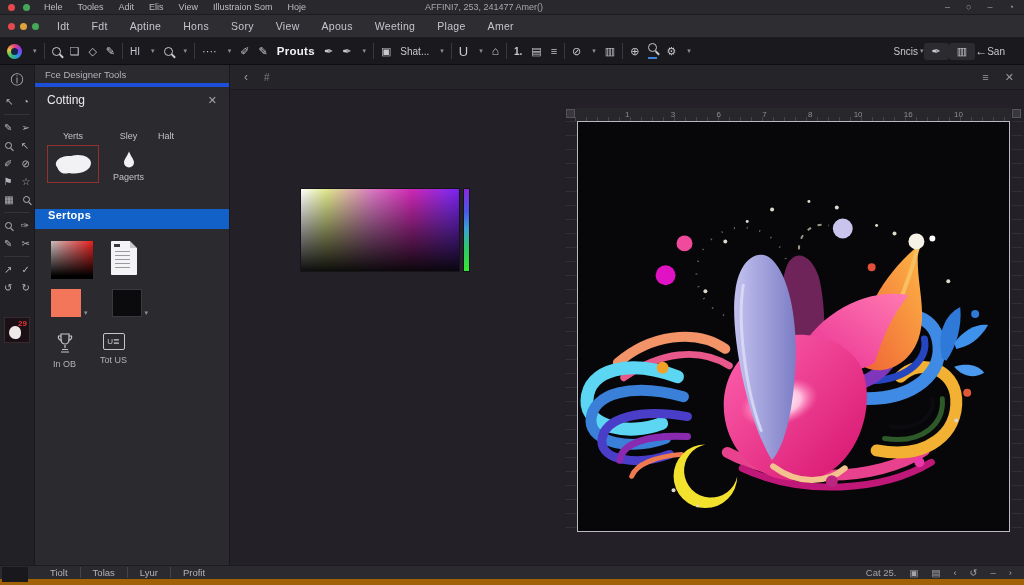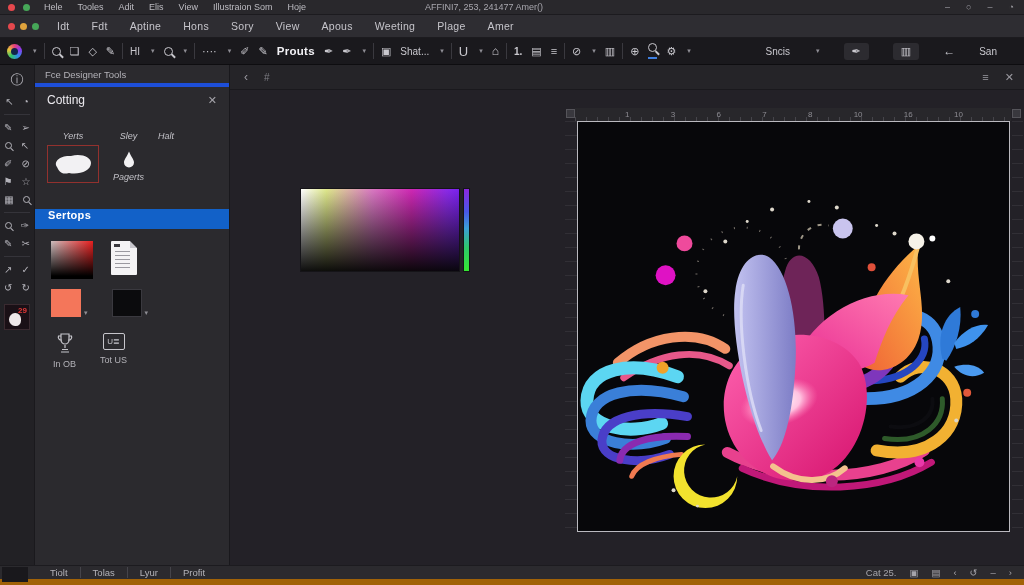--- a/index.html
+++ b/index.html
@@ -38,31 +38,31 @@
   .tb-btn { background:#2c2b30; border-radius:3px; padding:3px 8px; display:flex; align-items:center; }
 
   
   .toolstrip { position:absolute; top:65px; left:0; width:35px; bottom:20px; background:#222125;
     display:flex; flex-direction:column; align-items:center; padding-top:6px; gap:7px; border-right:1px solid #1a191d; }
   .ts-row { display:flex; gap:9px; justify-content:center; width:100%; }
   .ts-row .sicon { font-size:10px; color:#b4b3ba; cursor:default; }
   .ts-sep { width:26px; height:1px; background:#35343a; }
   .mag-sm { position:relative; width:7px; height:7px; border:1.2px solid #b4b3ba; border-radius:50%; display:inline-block; margin-top:2px; }
   .mag-sm::after { content:""; position:absolute; width:4px; height:1.2px; background:#b4b3ba; transform:rotate(45deg); right:-3px; bottom:-2px; }
-  .ts-thumb { position:relative; width:26px; height:26px; background:#1a1016; border:1px solid #3a2a30; margin-top:4px; }
+  .ts-thumb { position:relative; width:26px; height:26px; background:#1a1016; border:1px solid #3a2a30; margin-top:17px; }
   .ts-thumb .blob { position:absolute; left:4px; top:8px; width:12px; height:13px; background:#efe9ea; border-radius:60% 55% 50% 60%; }
   .ts-thumb .num { position:absolute; right:2px; top:1px; color:#e03838; font-size:8px; font-weight:bold; }
 
   
   .leftpanel { position:absolute; top:65px; left:35px; width:195px; bottom:20px; background:#2b2a2e; border-right:1px solid #19181c; }
   .lp-header { height:22px; display:flex; align-items:center; padding:0 10px; font-size:9.5px; color:#b3b2b8; border-bottom:4px solid #1d4ed8; }
   .lp-title { height:26px; display:flex; align-items:center; padding:0 12px; font-size:12px; font-weight:normal; color:#eceaef; }
   .lp-title .x { margin-left:auto; color:#a5a4aa; font-size:11px; cursor:default; }
   .swatch-row { display:flex; gap:14px; padding:18px 10px 0 12px; }
-  .sw-col { display:flex; flex-direction:column; align-items:center; gap:4px; font-size:9px; color:#c2c1c7;font-style:italic; }
+  .sw-col { display:flex; flex-direction:column; align-items:center; gap:4px; font-size:9px; color:#c2c1c7; }
   .yerts-box { width:52px; height:38px; border:1.5px solid #93312e; display:flex; align-items:center; justify-content:center; }
   .sw-lbl { font-size:9px; color:#c2c1c7; }
   .sertops { margin-top:26px; height:20px; background:#1261c8; color:#fff; font-size:11px; font-weight:bold;
     display:flex; align-items:flex-start; padding-left:13px; letter-spacing:.3px; }
   .lp-grid { padding:12px 10px 0 16px; display:flex; gap:18px; align-items:flex-start; }
   .grad-sw { width:42px; height:38px; background:linear-gradient(to bottom, rgba(0,0,0,0) 0%, #000 92%), linear-gradient(to right, #cdbfbf, #e81f1f); }
   .doc-ic { position:relative; width:26px; height:34px; background:#f4f3f5; border-radius:1px; }
   .doc-ic::before { content:""; position:absolute; right:0; top:0; border-style:solid; border-width:0 7px 7px 0; border-color:#2b2a2e #2b2a2e #c9c8ce #c9c8ce; }
   .doc-ic::after { content:""; position:absolute; left:4px; top:10px; width:15px; height:17px;
     background:repeating-linear-gradient(180deg, #9a99a0 0 1px, transparent 1px 4px); }
@@ -222,21 +222,21 @@
       <span class="ticon">▥</span>
     </div>
     <div class="vsep"></div>
     <div class="grp">
       <span class="ticon">⊕</span>
       <span class="underline-blue"><span class="mag"></span></span>
       <span class="ticon">⚙</span>
       <span class="caret">▾</span>
     </div>
     <div style="flex:1"></div>
-    <div class="grp" style="gap:24px; margin-right:20px;">
+    <div class="grp" style="gap:0; margin-right:12px;">
       <span class="tlabel">Sncis</span>
       <span class="caret">▾</span>
       <span class="tb-btn">
           <span class="ticon">✒</span>
         </span>
       <span class="tb-btn">
           <span class="ticon">▥</span>
         </span>
       <span class="ticon" style="font-size:12px">←</span>
       <span class="tlabel">San</span>

